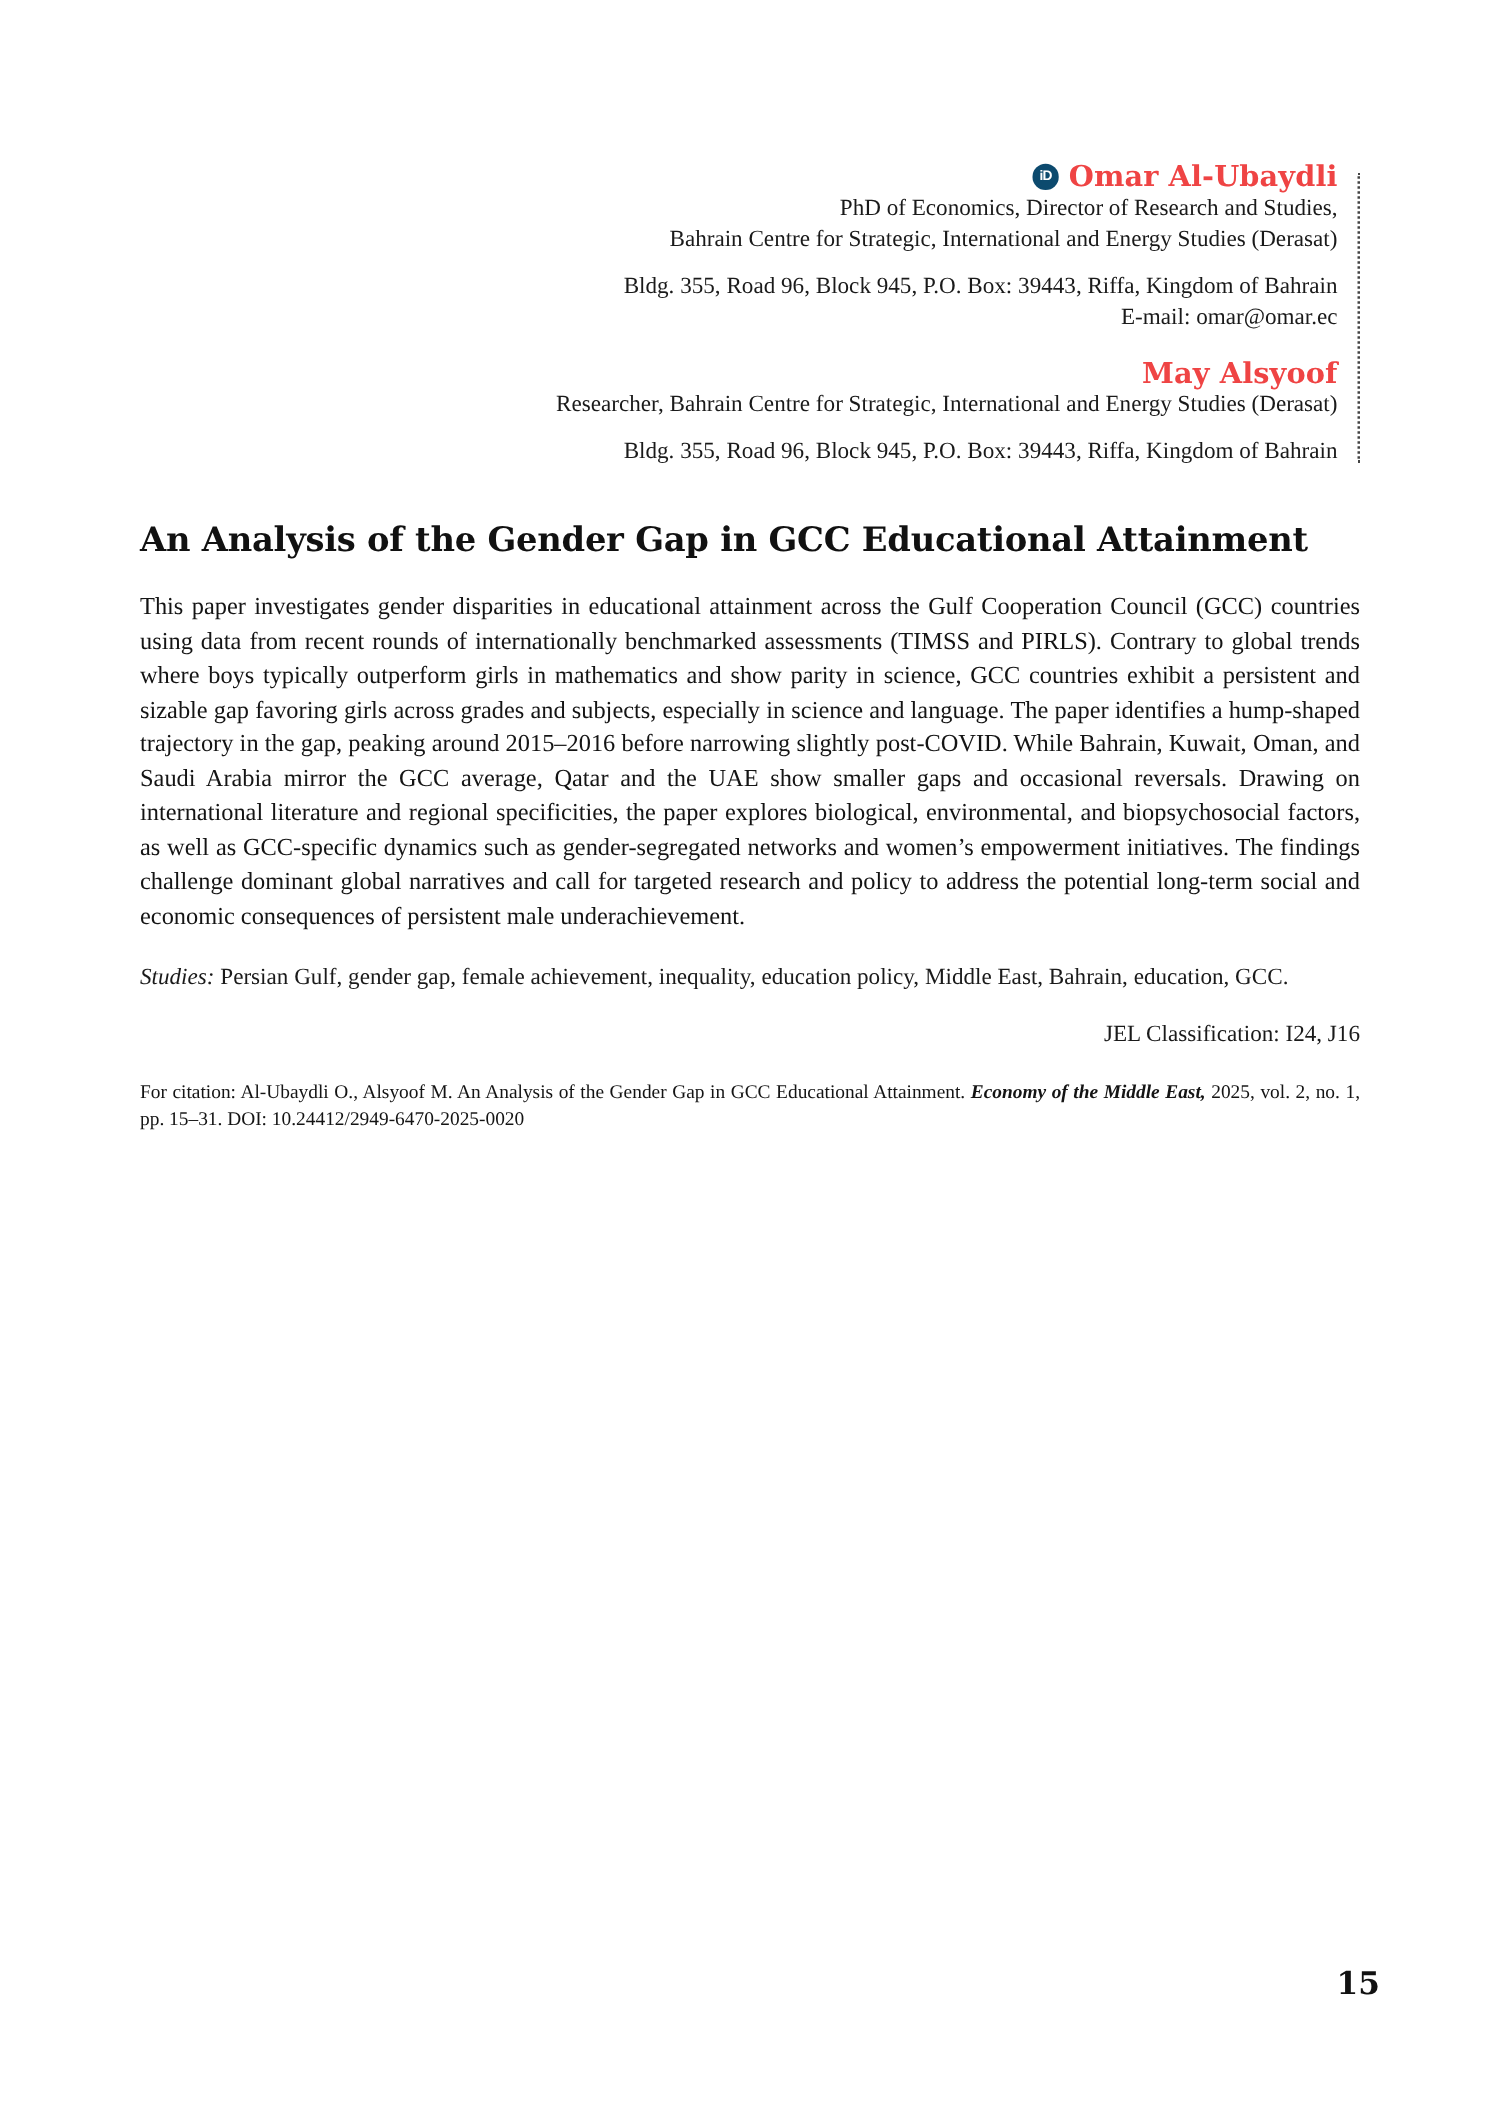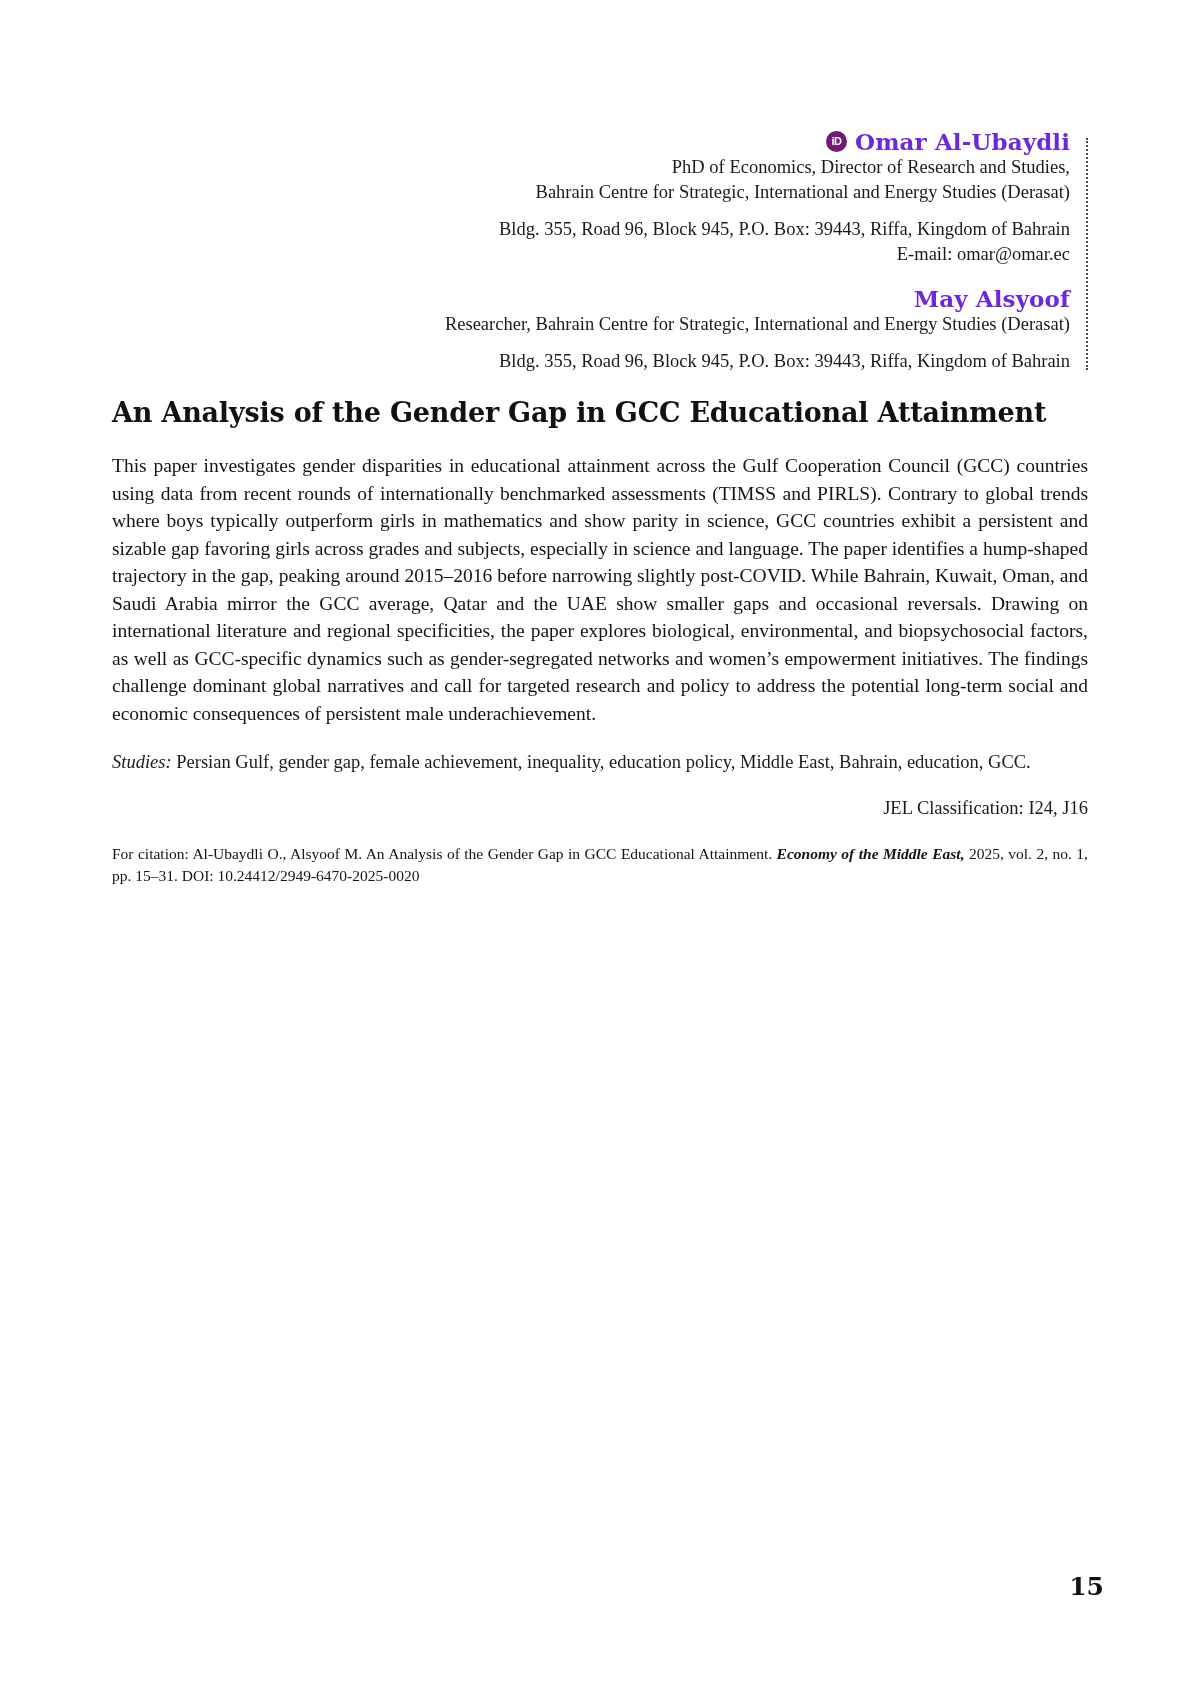--- a/index.html
+++ b/index.html
@@ -42,27 +42,27 @@
     display: flex;
     justify-content: flex-end;
     align-items: center;
     gap: 8px;
   }
   .author-name {
     font-family: "DejaVu Serif", serif;
     font-weight: bold;
     font-size: 23px;
     letter-spacing: 0.1px;
-    color: #6d28d9;
+    color: #ef4444;
   }
   .orcid-icon {
     width: 21px;
     height: 21px;
     border-radius: 50%;
-    background: #701a75;
+    background: #0c4a6e;
     color: #ffffff;
     font-family: "Liberation Sans", sans-serif;
     font-size: 11px;
     font-weight: bold;
     line-height: 21px;
     text-align: center;
     display: inline-block;
     letter-spacing: -0.5px;
   }
   .author-line {
@@ -72,21 +72,21 @@
   }
   .author-block-gap {
     height: 12px;
   }
   .author-spacer {
     height: 18px;
   }
 
   
   .title {
-    margin-top: 22px;
+    margin-top: 42px;
     font-family: "DejaVu Serif", serif;
     font-weight: bold;
     font-size: 27px;
     line-height: 34px;
     color: #111;
     letter-spacing: -0.2px;
   }
 
   
   .abstract {

